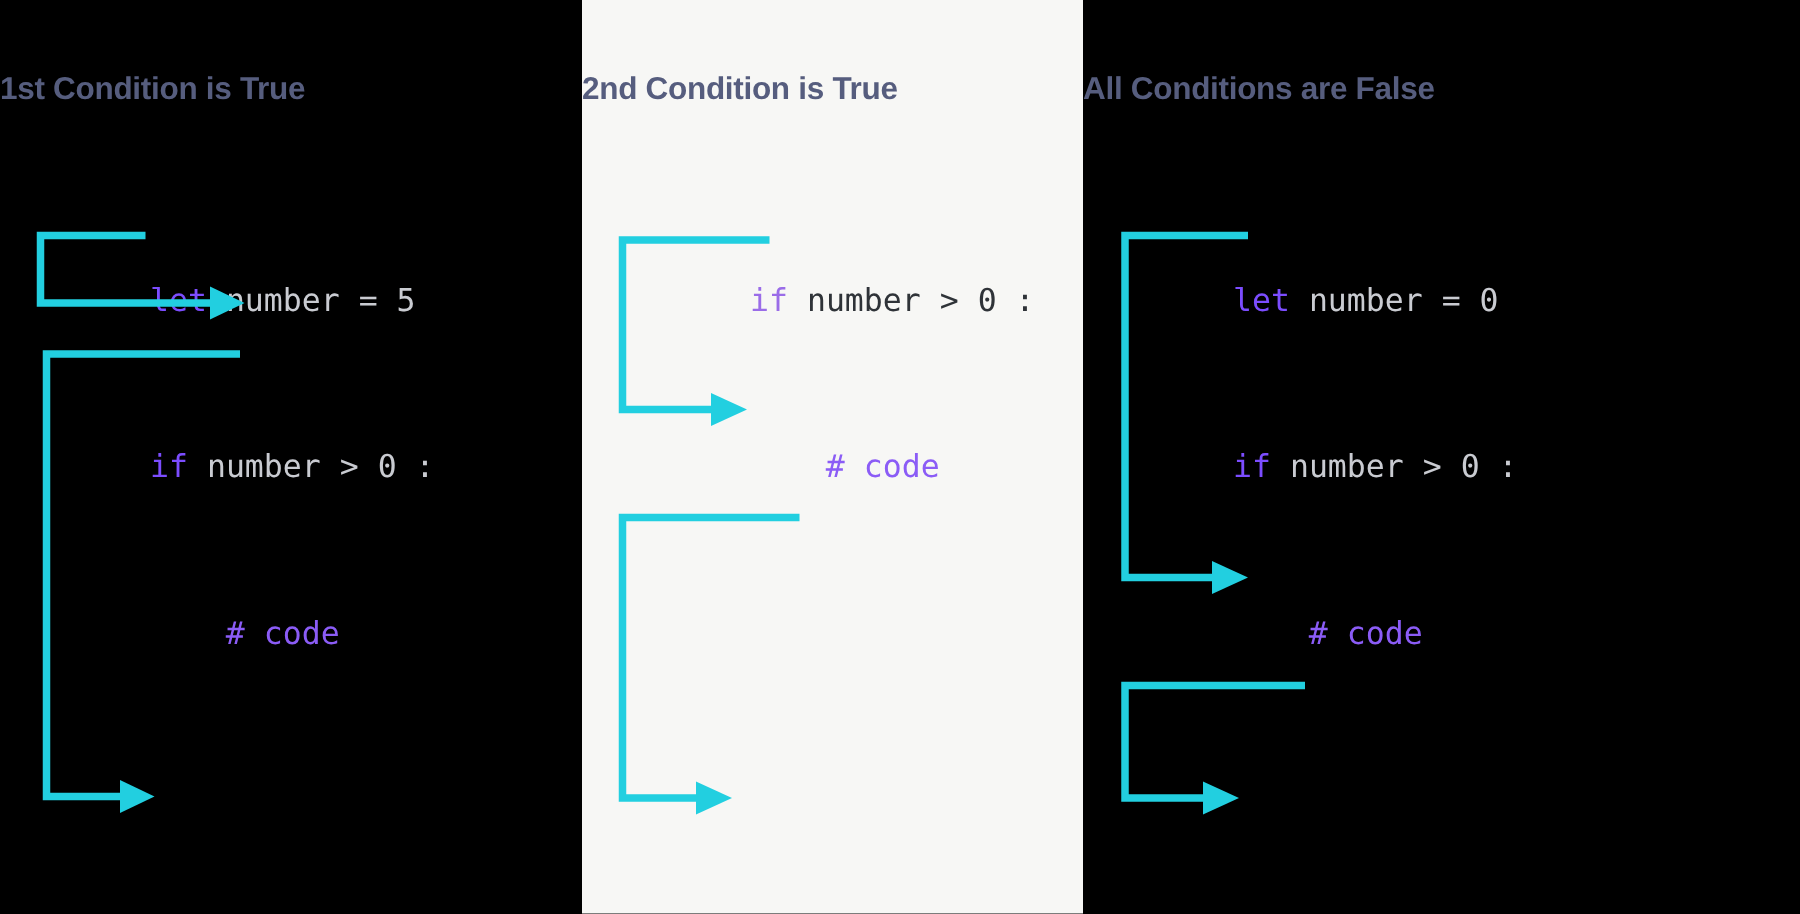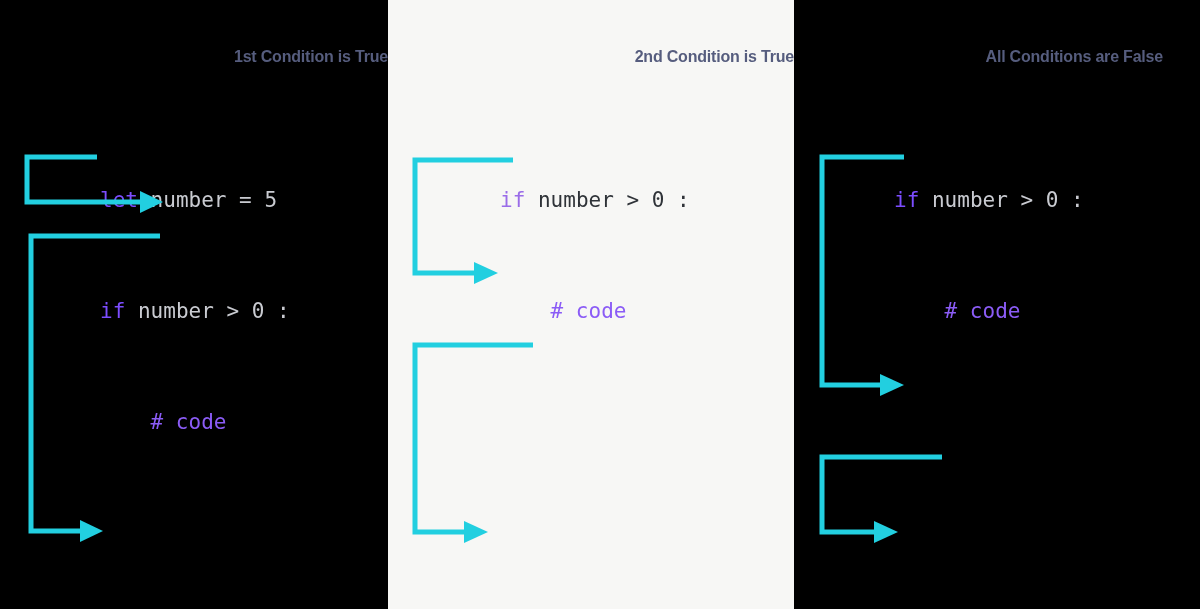--- a/index.html
+++ b/index.html
@@ -18,31 +18,31 @@
     width: 1200px;
     height: 609px;
     display: flex;
   }
   .panel {
     position: relative;
     height: 609px;
     overflow: hidden;
   }
   .panel-left  { width: 388px; background: #000000; }
-  .panel-mid   { width: 406px; background: #f7f7f5; }
+  .panel-mid   { width: 334px; background: #f7f7f5; }
   .panel-right { width: 369px; background: #000000; }
 
   .panel-title {
     position: absolute;
     top: 48px;
     left: 0;
     width: 100%;
-    text-align: right;
+    text-align: left;
     font-family: "Liberation Sans", sans-serif;
-    font-size: 16px;
+    font-size: 21px;
     font-weight: bold;
     letter-spacing: -0.2px;
     color: #565d7e;
     white-space: nowrap;
   }
 
   .code {
     position: absolute;
     font-family: "DejaVu Sans Mono", "Liberation Mono", monospace;
     font-size: 21px;
@@ -142,20 +142,21 @@
           <path d="M 145 345 L 27 345 L 27 532 L 78 532"></path>
         </g>
         <polygon points="76,521 100,532 76,543" fill="#22cfe0"></polygon>
       </svg>
     </div>
   </div>
 
   <div class="panel panel-right">
     <div class="panel-title">All Conditions are False</div>
     <div class="code">
+      <span class="ln"><span class="kw">let</span><span class="op"> </span><span class="id">number</span><span class="op"> = </span><span class="num">0</span></span>
       <span class="ln"><span class="kw">if</span><span class="op"> </span><span class="id">number</span><span class="op"> &gt; </span><span class="num">0</span><span class="op"> :</span></span>
       <span class="ln"><span class="op">    </span><span class="cmt"># code</span></span>
       <span class="ln blank">&nbsp;</span>
       
       
       
       
       
       
       

